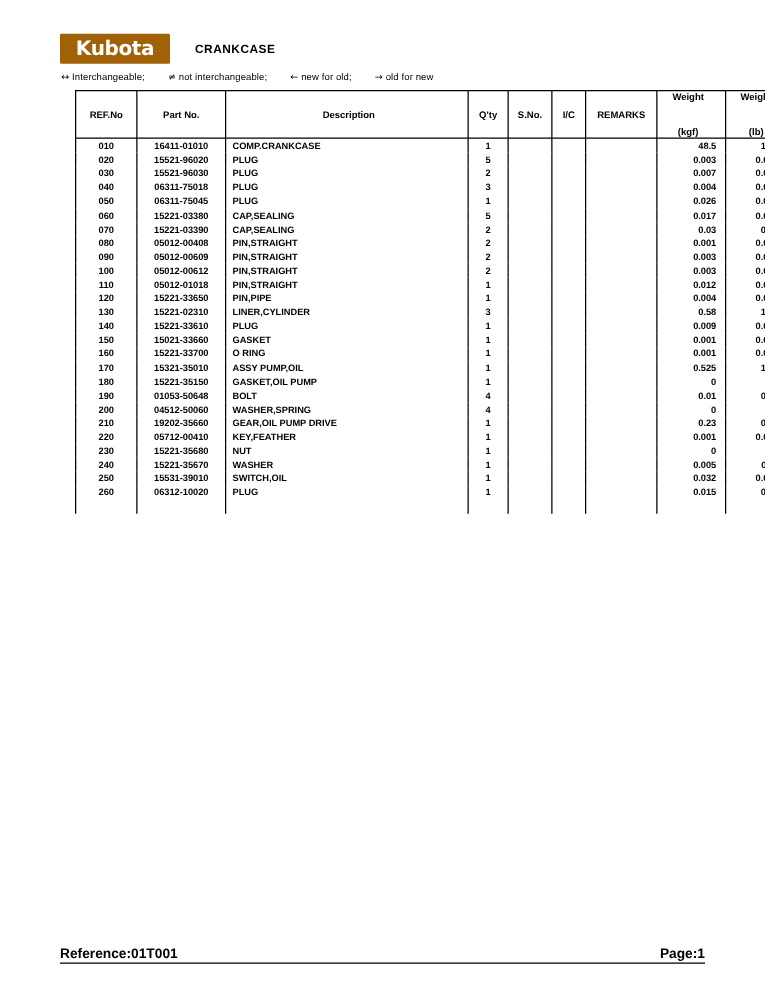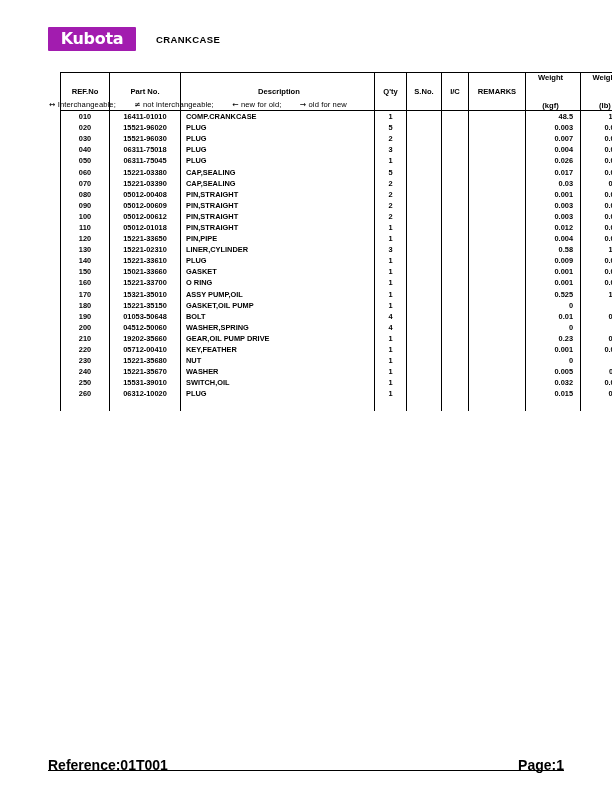--- a/index.html
+++ b/index.html
@@ -29,21 +29,21 @@
     left: 48px;
     top: 22px;
     width: 520px;
     height: 34px;
     display: flex;
     align-items: center;
   }
   .logo {
     width: 88px;
     height: 24px;
-    background: #a21caf;
+    background: #a16207;
     display: flex;
     align-items: center;
     justify-content: center;
     border-radius: 1px;
   }
   .logo-text {
     color: #ffffff;
     font-size: 16px;
     font-weight: bold;
     letter-spacing: -0.3px;
@@ -59,21 +59,20 @@
 
   
   .legend {
     position: absolute;
     left: 49px;
     top: 57px;
     font-size: 7.6px;
     letter-spacing: 0.1px;
     white-space: nowrap;
     color: #000;
-    margin-top: 43px;
   }
   .legend span.sym { font-family: "DejaVu Sans", sans-serif; }
   .legend .gap { display: inline-block; width: 14px; }
 
   
   .tbl-wrap {
     position: absolute;
     left: 60px;
     top: 72px;
     width: 516px;
@@ -127,21 +126,21 @@
   .filler-row td { height: 362px; border-bottom: 1px solid #000; }
 
   
   .footer {
     position: absolute;
     left: 48px;
     top: 757px;
     width: 516px;
     display: flex;
     justify-content: space-between;
-    font-size: 14px;
+    font-size: 11px;
     font-weight: bold;
   }
   .footer-rule {
     position: absolute;
     left: 48px;
     top: 770px;
     width: 516px;
     height: 1px;
     background: #000;
   }

